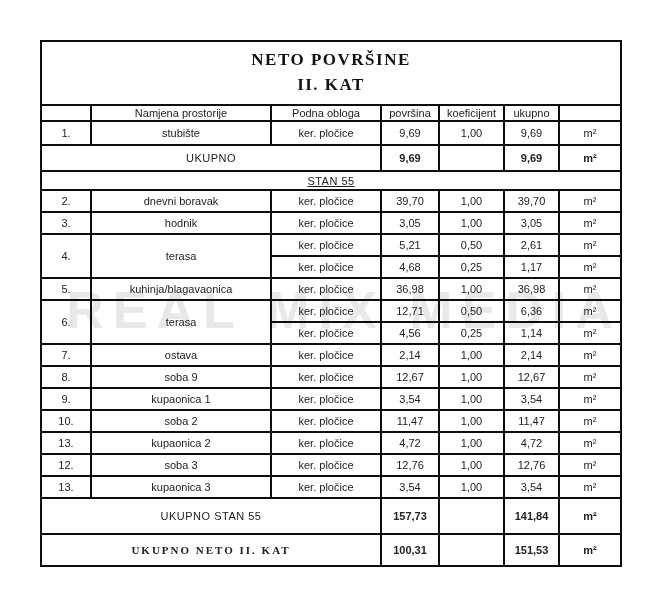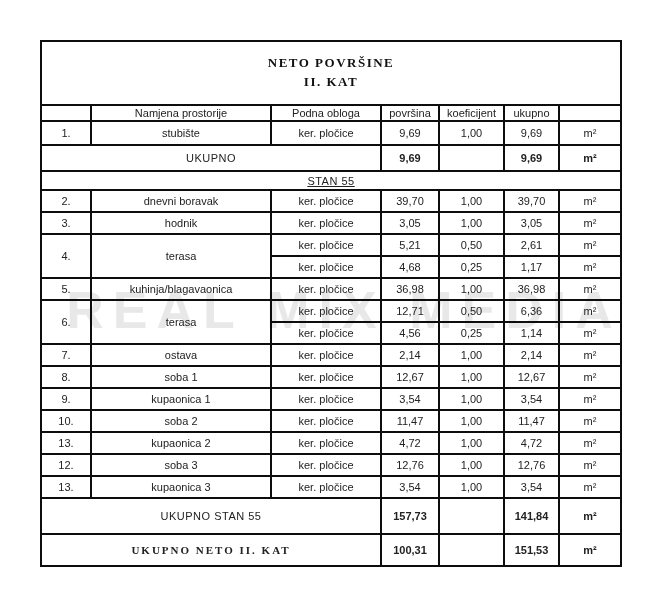--- a/index.html
+++ b/index.html
@@ -54,21 +54,21 @@
     color: #222;
   }
   td.title-cell {
     border: 2px solid #0d0d0d;
     text-align: center;
     vertical-align: middle;
   }
   .title-line {
     font-family: "Liberation Serif", serif;
     font-weight: bold;
-    font-size: 13px;
+    font-size: 17px;
     letter-spacing: 1.5px;
     color: #111;
     line-height: 1.45;
   }
   td.flooring {
     text-align: left;
     padding-left: 5px;
   }
   td.bold-num {
     font-weight: bold;
@@ -232,21 +232,21 @@
       <td>ostava</td>
       <td class="flooring">ker. pločice</td>
       <td>2,14</td>
       <td>1,00</td>
       <td>2,14</td>
       <td class="unit-cell">m²</td>
     </tr>
 
     <tr style="height:22px">
       <td>8.</td>
-      <td>soba 1</td>
+      <td>soba 9</td>
       <td class="flooring">ker. pločice</td>
       <td>12,67</td>
       <td>1,00</td>
       <td>12,67</td>
       <td class="unit-cell">m²</td>
     </tr>
 
     <tr style="height:22px">
       <td>9.</td>
       <td>kupaonica 1</td>

